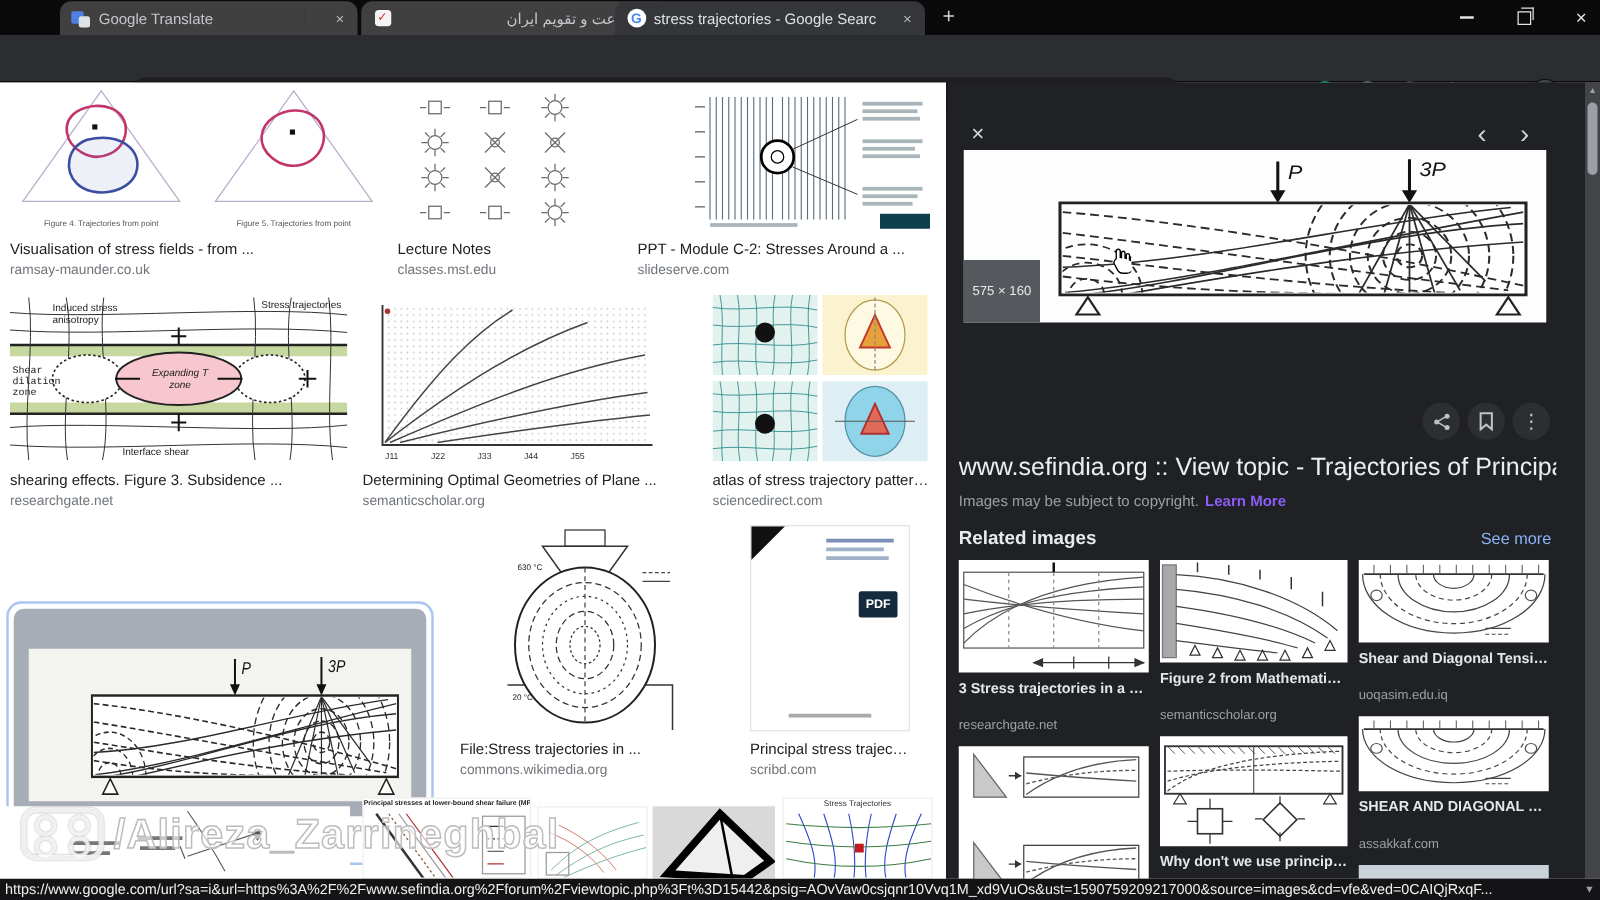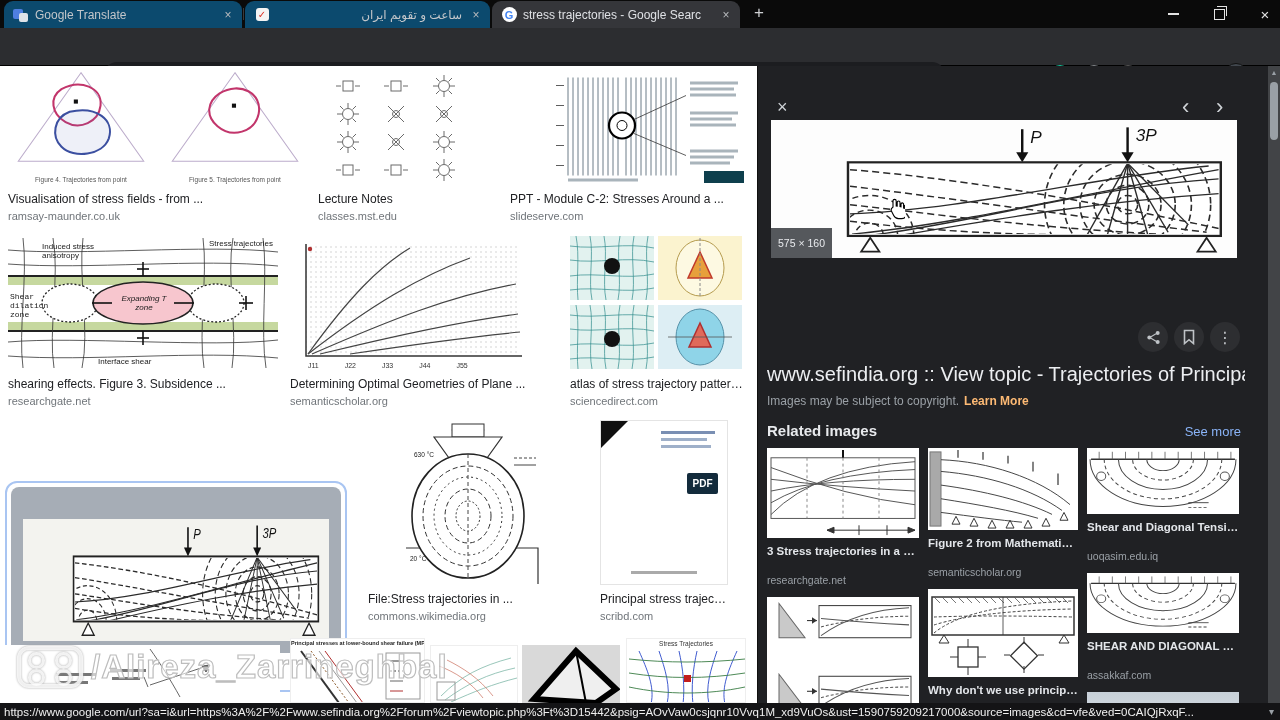--- a/index.html
+++ b/index.html
@@ -2,21 +2,21 @@
 <html><head>
 <meta charset="utf-8">
 <style>
   html,body{margin:0;padding:0;width:1280px;height:720px;overflow:hidden;
     font-family:"Liberation Sans","DejaVu Sans",sans-serif;background:#fff;position:relative;}
   .abs{position:absolute;}
   
   #titlebar{position:absolute;left:0;top:0;width:1280px;height:28px;background:#0a0a0a;}
   .tab{position:absolute;top:1px;height:27px;border-radius:9px 9px 0 0;display:flex;align-items:center;
     padding:0 6px 0 9px;box-sizing:border-box;}
-  .tab.inactive{background:#0c4a6e;}
+  .tab.inactive{background:#404040;margin-left:44px;}
   .tab.active{background:#35363a;}
   .tab-title{flex:1;font-size:12px;color:#dfe1e5;white-space:nowrap;overflow:hidden;text-overflow:ellipsis;margin:0 6px;}
   .tab.inactive .tab-title{color:#c3c6ca;}
   .tab-title.rtl{text-align:right;direction:rtl;}
   .tab-close{font-size:12px;color:#b7babd;width:16px;text-align:center;cursor:default;}
   .fav{width:16px;height:16px;flex:0 0 16px;display:flex;align-items:center;justify-content:center;}
   .fav-translate{position:relative;}
   .fav-translate .b1{position:absolute;left:0;top:2px;width:10px;height:10px;background:#4f7fe0;border-radius:2px;}
   .fav-translate .b2{position:absolute;left:6px;top:6px;width:9px;height:9px;background:#dfe3e8;border-radius:2px;}
   .fav-check{width:13px;height:13px;background:#f4f4f4;border-radius:3px;color:#d93025;font-size:10px;font-weight:bold;
@@ -64,30 +64,30 @@
   #watermark{position:absolute;left:17px;top:580px;display:flex;align-items:center;z-index:9;}
   #wmlogo{width:66px;height:42px;border:4px solid rgba(255,255,255,.8);border-radius:12px;display:grid;
     grid-template-columns:1fr 1fr;place-items:center;padding:2px;box-sizing:border-box;margin-right:8px;
     filter:drop-shadow(0 0 1px #999);}
   #wmlogo i{width:11px;height:11px;border:3.5px solid rgba(255,255,255,.8);border-radius:50%;}
   #wmtext{font-size:33px;font-weight:bold;color:rgba(255,255,255,.62);-webkit-text-stroke:1.2px #bdbdbd;letter-spacing:1px;}
   
   #panel{position:absolute;left:757px;top:66px;width:511px;height:637px;background:#202124;overflow:hidden;border-left:1px solid #101010;box-sizing:border-box;}
   .pbtn{position:absolute;color:#cfd3d7;}
   #preview{position:absolute;left:13px;top:54px;width:466px;height:138px;background:#fdfdfd;}
-  #dims{position:absolute;left:0;bottom:0;background:rgba(70,74,78,.92);color:#e8eaed;font-size:10.5px;padding:9px 7px;}
+  #dims{position:absolute;left:0;bottom:0;background:rgba(70,74,78,.92);color:#e8eaed;font-size:10.5px;padding:19px 7px;}
   #srcchip{position:absolute;left:9px;top:258px;height:27px;border-radius:14px;background:#3c4043;display:inline-flex;
     align-items:center;padding:0 14px 0 4px;}
   #srcchip span{font-size:11px;color:#e8eaed;margin-left:7px;white-space:nowrap;}
   .chipglobe{width:19px;height:19px;border-radius:50%;background:#fff;display:flex;align-items:center;justify-content:center;}
   .actioncirc{position:absolute;width:30px;height:30px;border-radius:50%;background:#2d2e31;display:flex;align-items:center;justify-content:center;color:#bfc3c7;}
   #ptitle{position:absolute;left:9px;top:296px;width:478px;font-size:20px;line-height:25px;color:#eceef1;font-weight:400;
     white-space:nowrap;overflow:hidden;}
   #pcopy{position:absolute;left:9px;top:328px;font-size:12px;color:#9aa0a6;}
-  #pcopy b{color:#fdba74;margin-left:5px;text-align:center;}
+  #pcopy b{color:#8b5cf6;margin-left:5px;text-align:center;}
   #relrow{position:absolute;left:9px;top:356px;width:474px;display:flex;justify-content:space-between;align-items:baseline;}
   #rellabel{font-size:15px;font-weight:bold;color:#e8eaed;}
   #seemore{font-size:13px;color:#8ab4f8;}
   #relgrid{position:absolute;left:9px;top:382px;display:flex;gap:9px;align-items:flex-start;}
   .rcol{display:flex;flex-direction:column;}
   .rimg{background:#fff;width:100%;overflow:hidden;position:relative;}
   .rcap{font-size:11.5px;font-weight:bold;color:#e3e6ea;margin-top:6px;line-height:14px;white-space:nowrap;overflow:hidden;text-overflow:ellipsis;}
   .rdom{font-size:10.5px;color:#9aa0a6;margin-top:16px;line-height:13px;white-space:nowrap;overflow:hidden;text-overflow:ellipsis;margin-bottom:10px;}
   .photo{background:linear-gradient(#c7d0d8,#eef1f3);}
   

